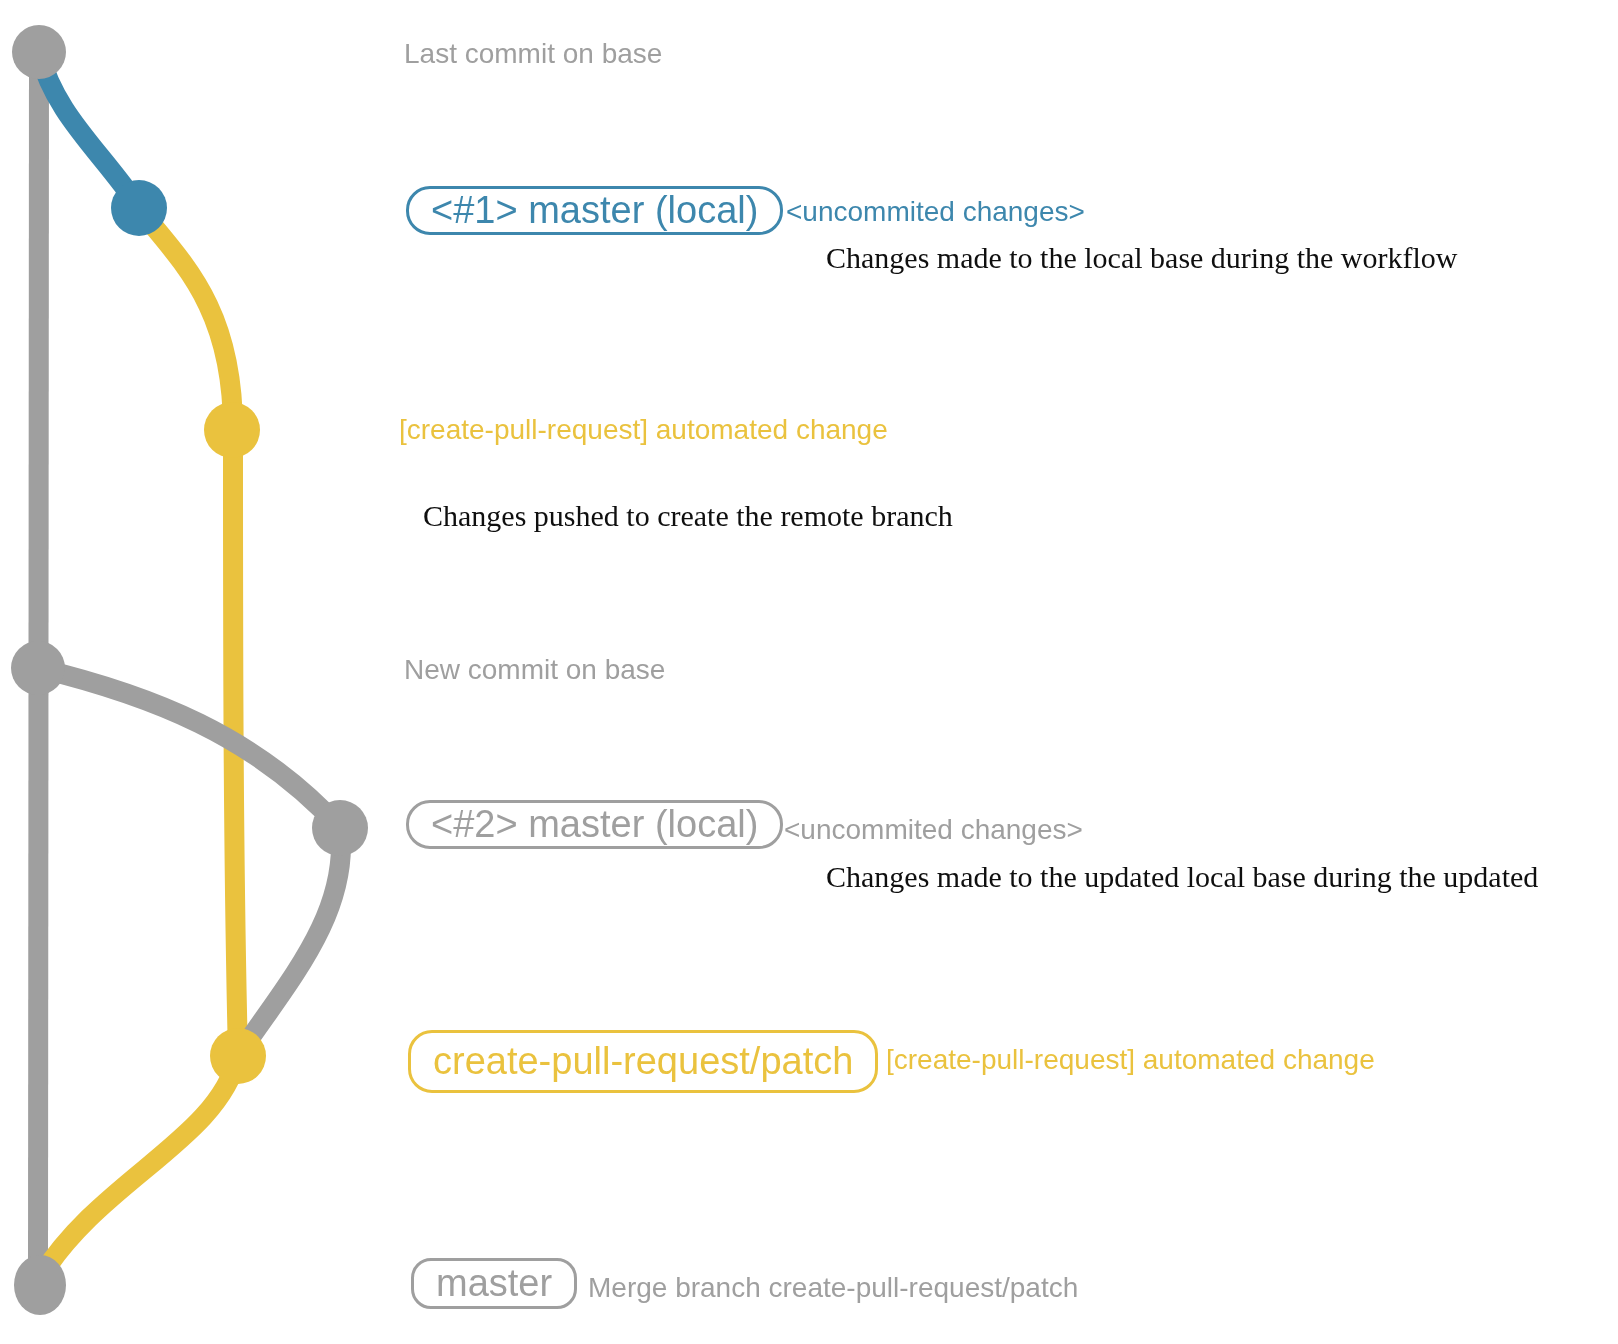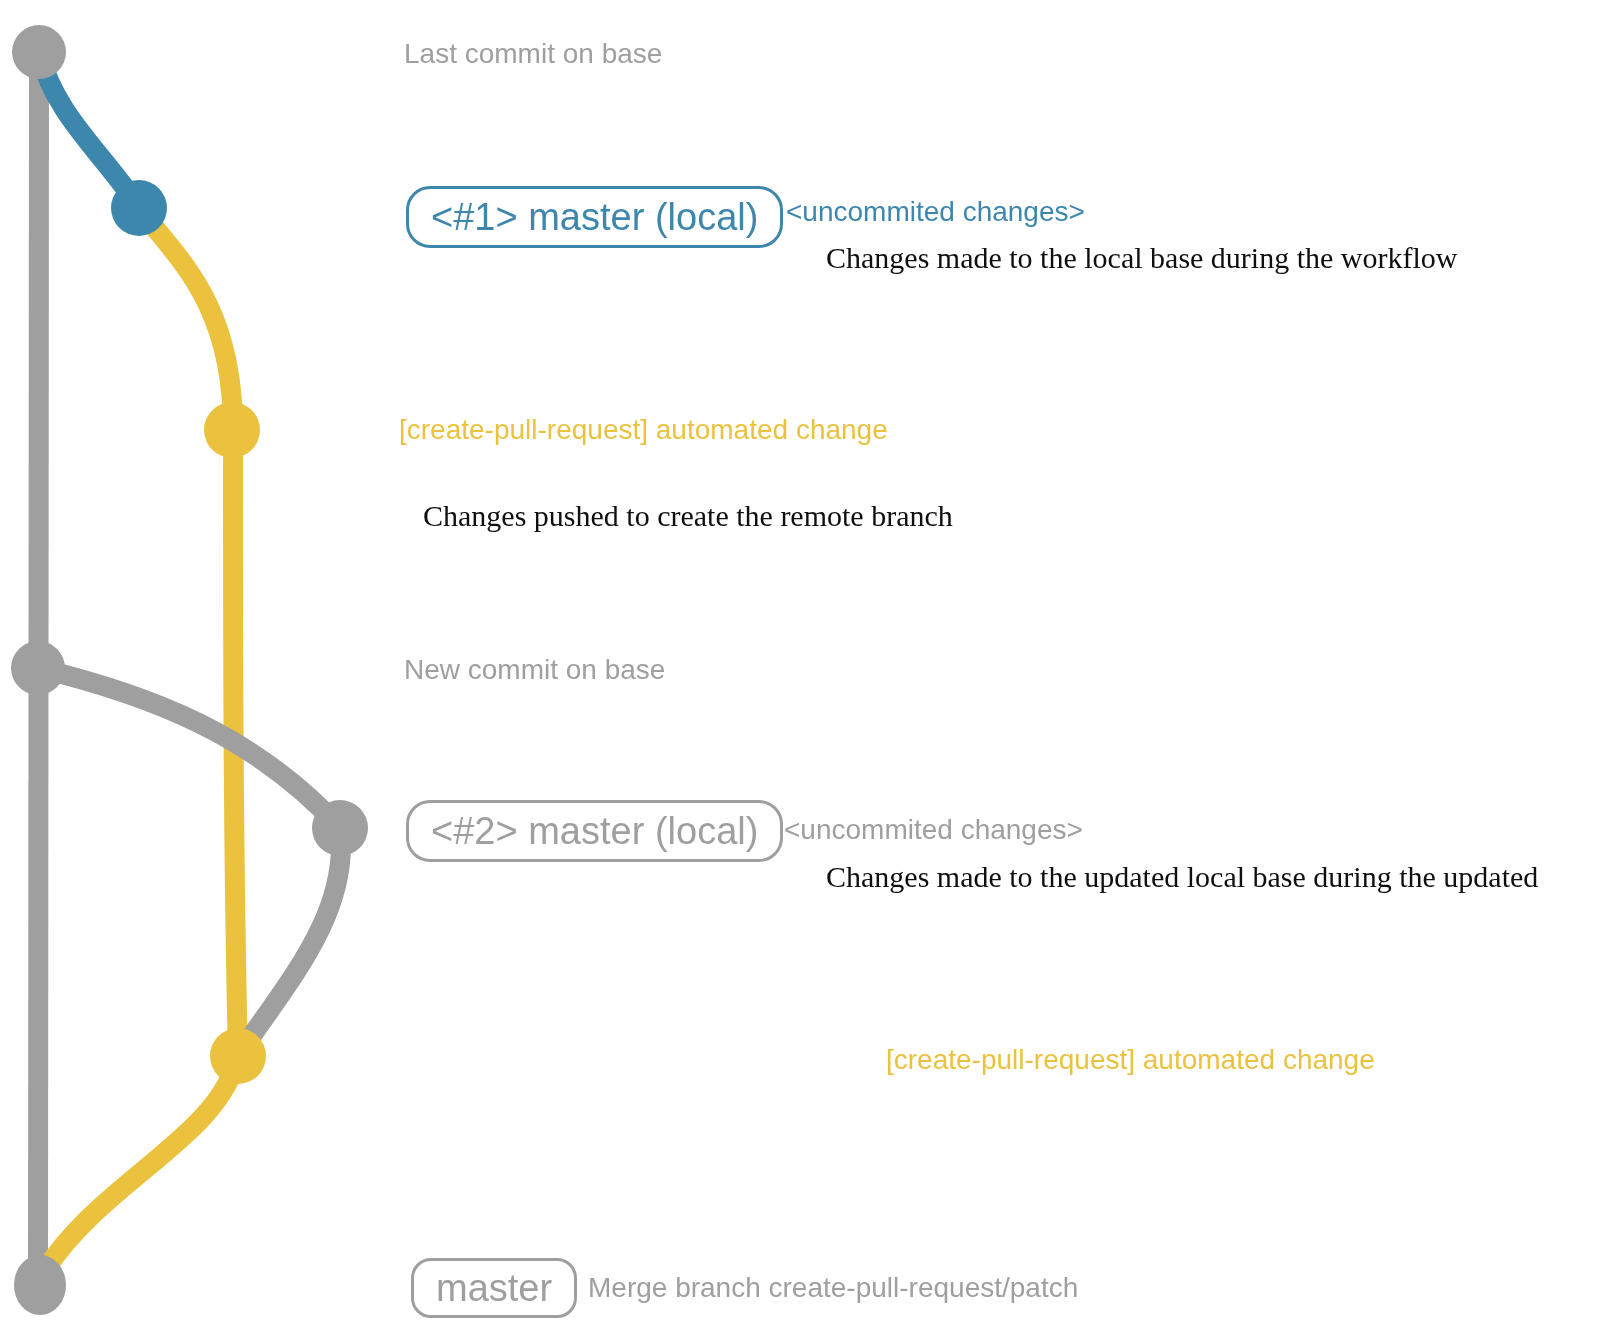--- a/index.html
+++ b/index.html
@@ -31,21 +31,21 @@
   .gray-text   { color: var(--gray); }
   .blue-text   { color: var(--blue); }
   .yellow-text { color: var(--yellow); }
   .badge {
     position: absolute;
     display: flex;
     align-items: center;
     justify-content: center;
     white-space: nowrap;
     padding: 0 22px;
-    height: 62px;
+    height: 49px;
     border-radius: 24px;
     border: 3px solid;
     box-sizing: border-box;
     font-family: "Liberation Sans", sans-serif;
     font-size: 38px;
     background: transparent;
   }
   .badge-blue   { border-color: var(--blue);   color: var(--blue); }
   .badge-gray   { border-color: var(--gray);   color: var(--gray); }
   .badge-yellow { border-color: var(--yellow); color: var(--yellow); }
@@ -82,18 +82,19 @@
 
   <div class="lbl sans yellow-text" style="left:399px; top:430px;">[create-pull-request] automated change</div>
   <div class="lbl serif" style="left:423px; top:479px;margin-top:37px;">Changes pushed to create the remote branch</div>
 
   <div class="lbl sans gray-text" style="left:404px; top:670px;">New commit on base</div>
 
   <div class="badge badge-gray" style="left:406px; top:800px;text-align:right;">&lt;#2&gt; master (local)</div>
   <div class="lbl sans gray-text" style="left:784px; top:830px;">&lt;uncommited changes&gt;</div>
   <div class="lbl serif" style="left:826px; top:877px;">Changes made to the updated local base during the updated</div>
 
+  <div class="badge badge-yellow" style="left:408px; top:1030px; height:63px;">create-pull-request/patch</div>
   <div class="lbl sans yellow-text" style="left:886px; top:1060px;">[create-pull-request] automated change</div>
 
-  <div class="badge badge-gray" style="left:411px; top:1258px; height:60px; border-radius:20px;">master</div>
+  <div class="badge badge-gray" style="left:411px; top:1258px; height:51px; border-radius:20px;">master</div>
   <div class="lbl sans gray-text" style="left:588px; top:1288px;">Merge branch create-pull-request/patch</div>
 
 </div>
 
 </body></html>

